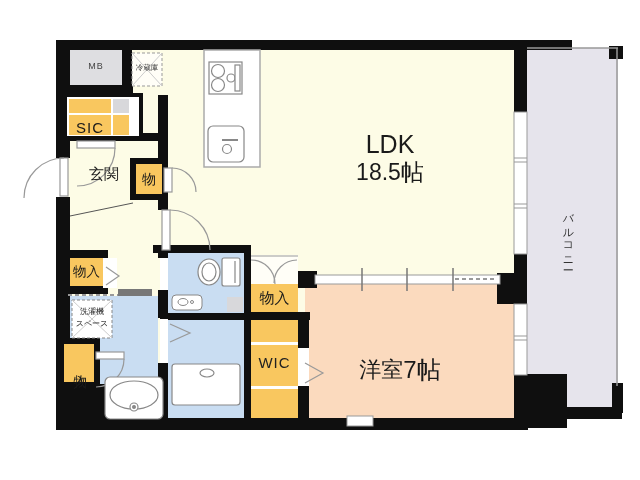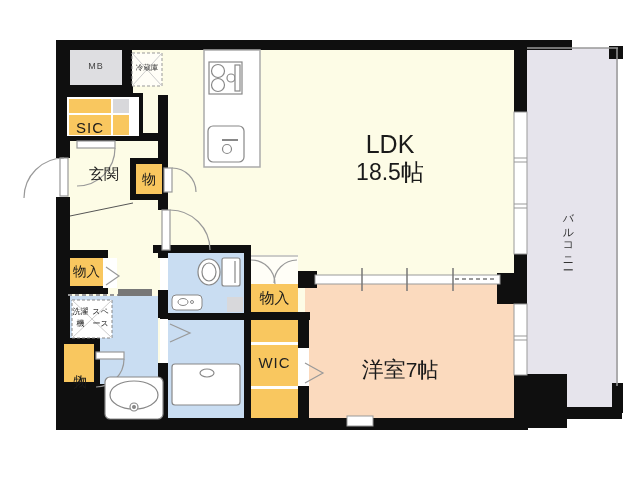--- a/index.html
+++ b/index.html
@@ -202,29 +202,29 @@
 
     <rect x="347" y="416" width="26" height="10" fill="#fff" stroke="#999" stroke-width="1"></rect>
   </svg>
 
   <div class="lab" style="left:310px;top:126px;width:160px;height:64px;flex-direction:column;font-size:25px;">
     <div>LDK</div>
     <div style="font-size:23px;">18.5帖</div>
   </div>
   <div class="lab" style="left:330px;top:342px;width:140px;height:56px;font-size:22px;">
     <div>洋室</div>
-    <div style="font-size:21px;">7帖</div>
+    <div style="font-size:24px;">7帖</div>
   </div>
   <div class="lab vert" style="left:556px;top:190px;width:24px;height:92px;font-size:11px;letter-spacing:2px;color:#333;">バルコニー</div>
   <div class="lab" style="left:80px;top:165px;width:48px;height:18px;font-size:15px;">玄関</div>
   <div class="lab" style="left:69px;top:115px;width:42px;height:26px;font-size:15px;letter-spacing:1px;">SIC</div>
   <div class="lab" style="left:251px;top:352px;width:47px;height:22px;font-size:15px;letter-spacing:1px;color:#222;">WIC</div>
   <div class="lab" style="left:70px;top:59px;width:52px;height:14px;font-size:9px;color:#444;letter-spacing:1px;">MB</div>
   <div class="lab" style="left:131px;top:62px;width:32px;height:13px;font-size:7.5px;color:#333;">冷蔵庫</div>
-  <div class="lab" style="left:72px;top:304px;width:40px;height:28px;flex-direction:row;font-size:8px;color:#222;line-height:1.5;">
+  <div class="lab" style="left:72px;top:304px;width:40px;height:28px;flex-direction:column;font-size:8px;color:#222;line-height:1.5;">
     <div>洗濯機</div>
     <div>スペース</div>
   </div>
   <div class="lab" style="left:70px;top:262px;width:33px;height:20px;font-size:13.5px;">物入</div>
   <div class="lab" style="left:136px;top:168px;width:26px;height:22px;font-size:14px;">物</div>
   <div class="lab" style="left:251px;top:287px;width:47px;height:22px;font-size:15px;">物入</div>
   <div class="lab vert" style="left:66px;top:346px;width:28px;height:36px;font-size:13.5px;">物入</div>
 
 </div>
 

